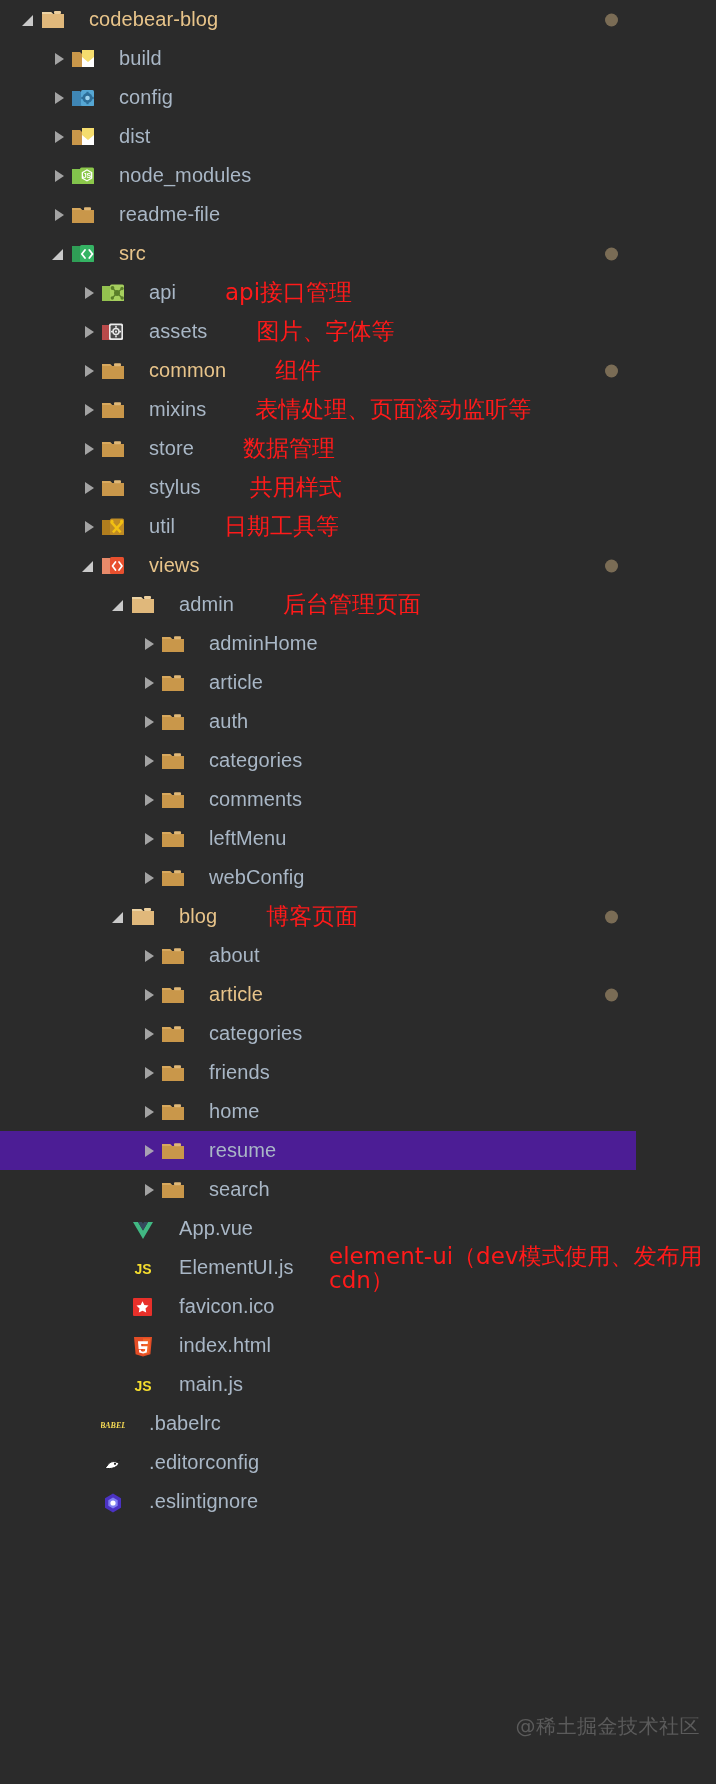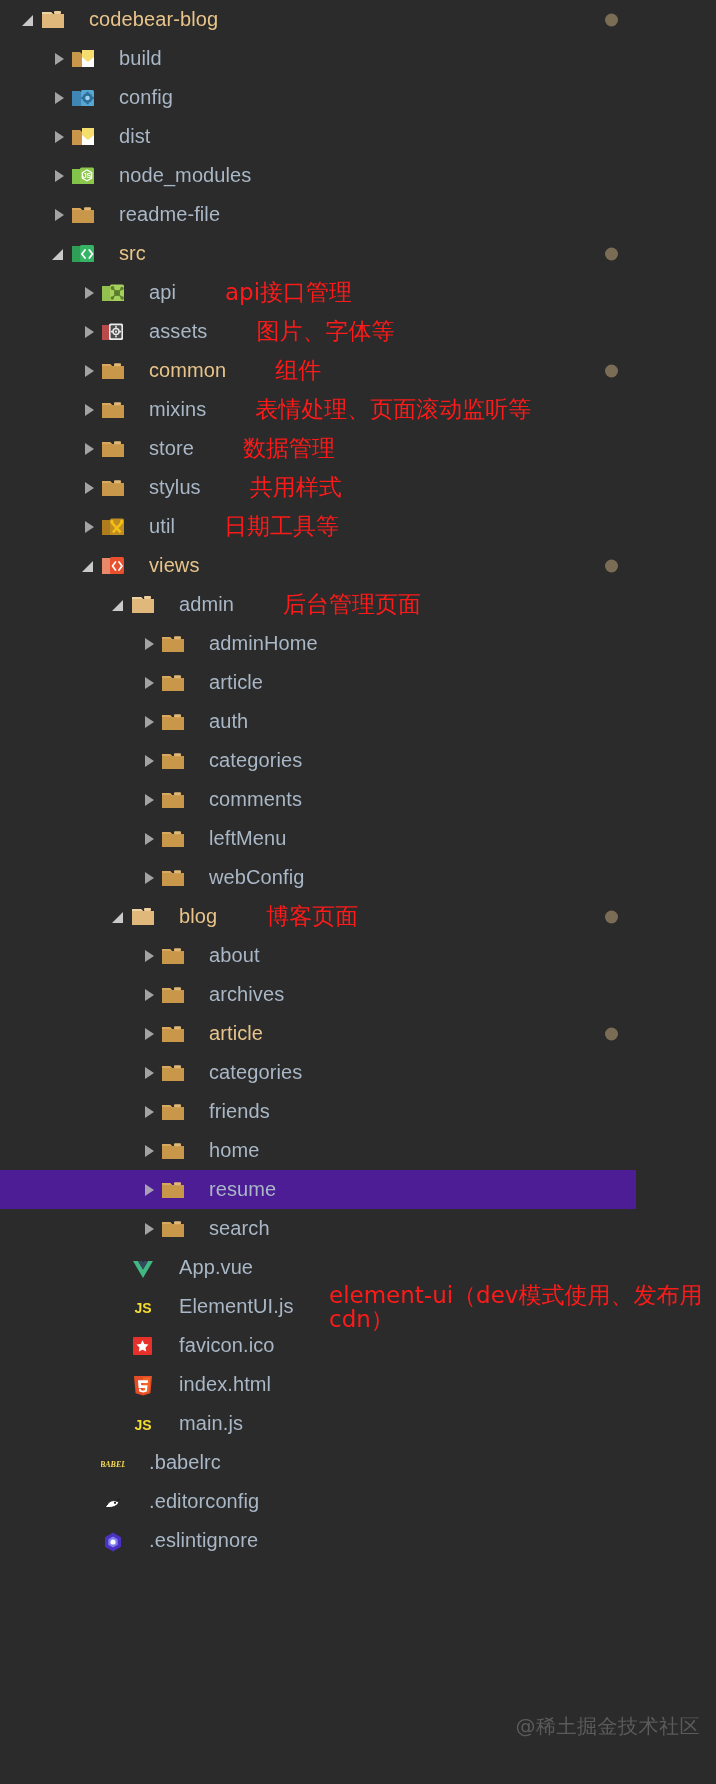--- a/index.html
+++ b/index.html
@@ -461,32 +461,20 @@
     <div class="row">
       <div class="indent" style="width: 140px;"></div>
       <div class="twisty collapsed"></div>
       <span class="icon">
         <svg width="24" height="22" viewBox="0 0 24 22">
           <path d="M1 4h8l2 2h12v13H1z" fill="#c9974a"></path>
           <path d="M1 4h8l2 2H1z" fill="#d7a85d"></path>
           <rect x="13" y="3.2" width="7" height="3" rx="1" fill="#e0b877"></rect>
         </svg>
       </span>
-      <span class="label">archives</span>
-    </div>
-    <div class="row">
-      <div class="indent" style="width: 140px;"></div>
-      <div class="twisty collapsed"></div>
-      <span class="icon">
-        <svg width="24" height="22" viewBox="0 0 24 22">
-          <path d="M1 4h8l2 2h12v13H1z" fill="#c9974a"></path>
-          <path d="M1 4h8l2 2H1z" fill="#d7a85d"></path>
-          <rect x="13" y="3.2" width="7" height="3" rx="1" fill="#e0b877"></rect>
-        </svg>
-      </span>
       <span class="label gold">article</span>
       <span class="dot"></span>
     </div>
     <div class="row">
       <div class="indent" style="width: 140px;"></div>
       <div class="twisty collapsed"></div>
       <span class="icon">
         <svg width="24" height="22" viewBox="0 0 24 22">
           <path d="M1 4h8l2 2h12v13H1z" fill="#c9974a"></path>
           <path d="M1 4h8l2 2H1z" fill="#d7a85d"></path>

